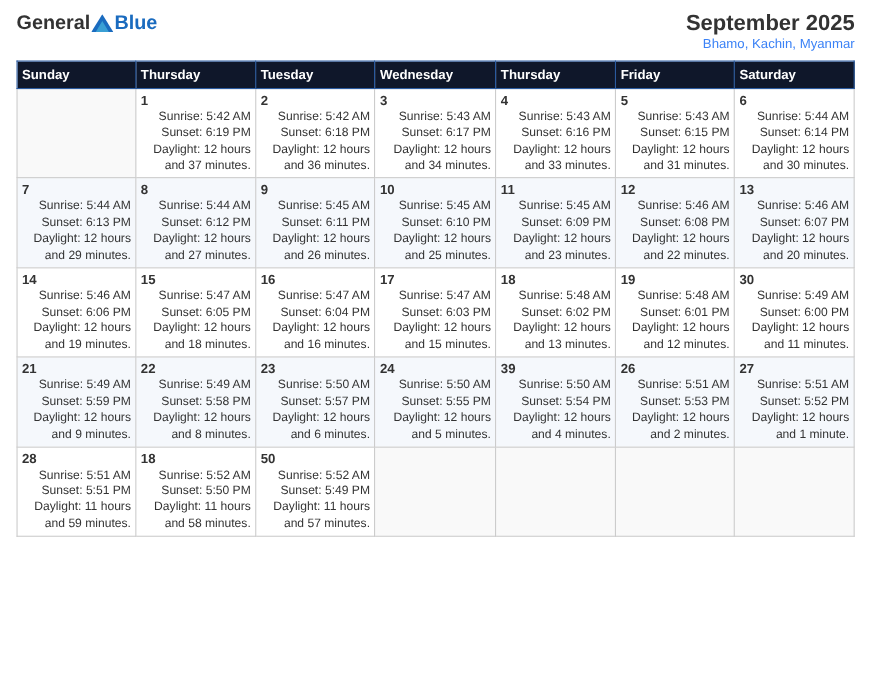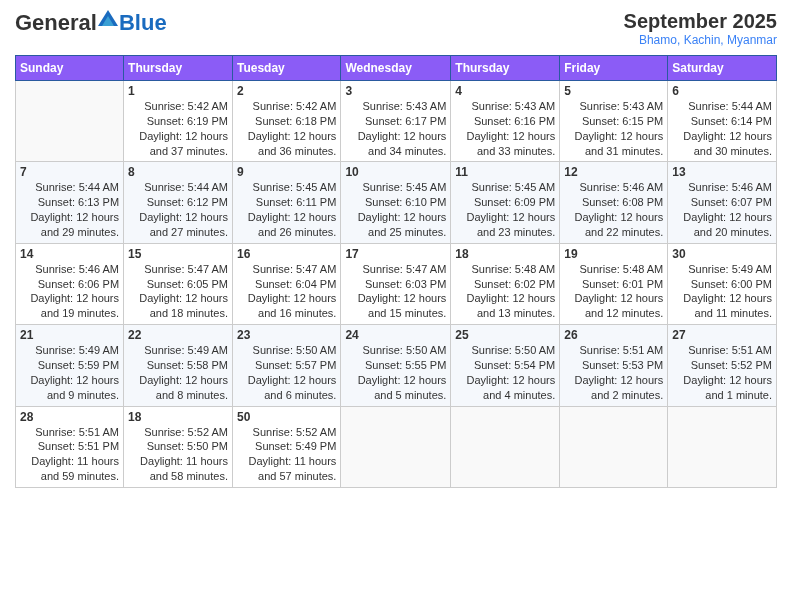--- a/index.html
+++ b/index.html
@@ -22,22 +22,22 @@
       align-items: flex-start;
       margin-bottom: 8px;
     }
     .logo {
       display: flex;
       flex-direction: column;
       align-items: flex-start;
     }
     .logo-text {
       display: flex;
-      align-items: flex-start;
-      font-size: 22px;
+      align-items: center;
+      font-size: 18px;
       font-weight: bold;
       color: #333;
     }
     .logo-general { color: #333; }
     .logo-blue { color: #1a6bbf; }
     .title-block {
       text-align: right;
     }
     .month-title {
       font-size: 20px;
@@ -46,21 +46,21 @@
     }
     .location {
       font-size: 12px;
       color: #3b82f6;
     }
     .calendar {
       width: 100%;
       border-collapse: collapse;
     }
     .calendar th {
-      background-color: #8b5cf6;
+      background-color: #0f172a;
       color: #fff;
       padding: 5px 4px;
       text-align: left;
       font-size: 12px;
       font-weight: bold;
       border: 1px solid #2a5a9f;
     }
     .calendar td {
       border: 1px solid #ccc;
       vertical-align: top;
@@ -292,21 +292,21 @@
 and 6 minutes.</div>
           </td>
           <td>
             <span class="day-num">24</span>
             <div class="day-info" style="white-space: pre-line;">Sunrise: 5:50 AM
 Sunset: 5:55 PM
 Daylight: 12 hours
 and 5 minutes.</div>
           </td>
           <td>
-            <span class="day-num">25</span>
+            <span class="day-num">39</span>
             <div class="day-info" style="white-space: pre-line;">Sunrise: 5:50 AM
 Sunset: 5:54 PM
 Daylight: 12 hours
 and 4 minutes.</div>
           </td>
           <td>
             <span class="day-num">26</span>
             <div class="day-info" style="white-space: pre-line;">Sunrise: 5:51 AM
 Sunset: 5:53 PM
 Daylight: 12 hours

